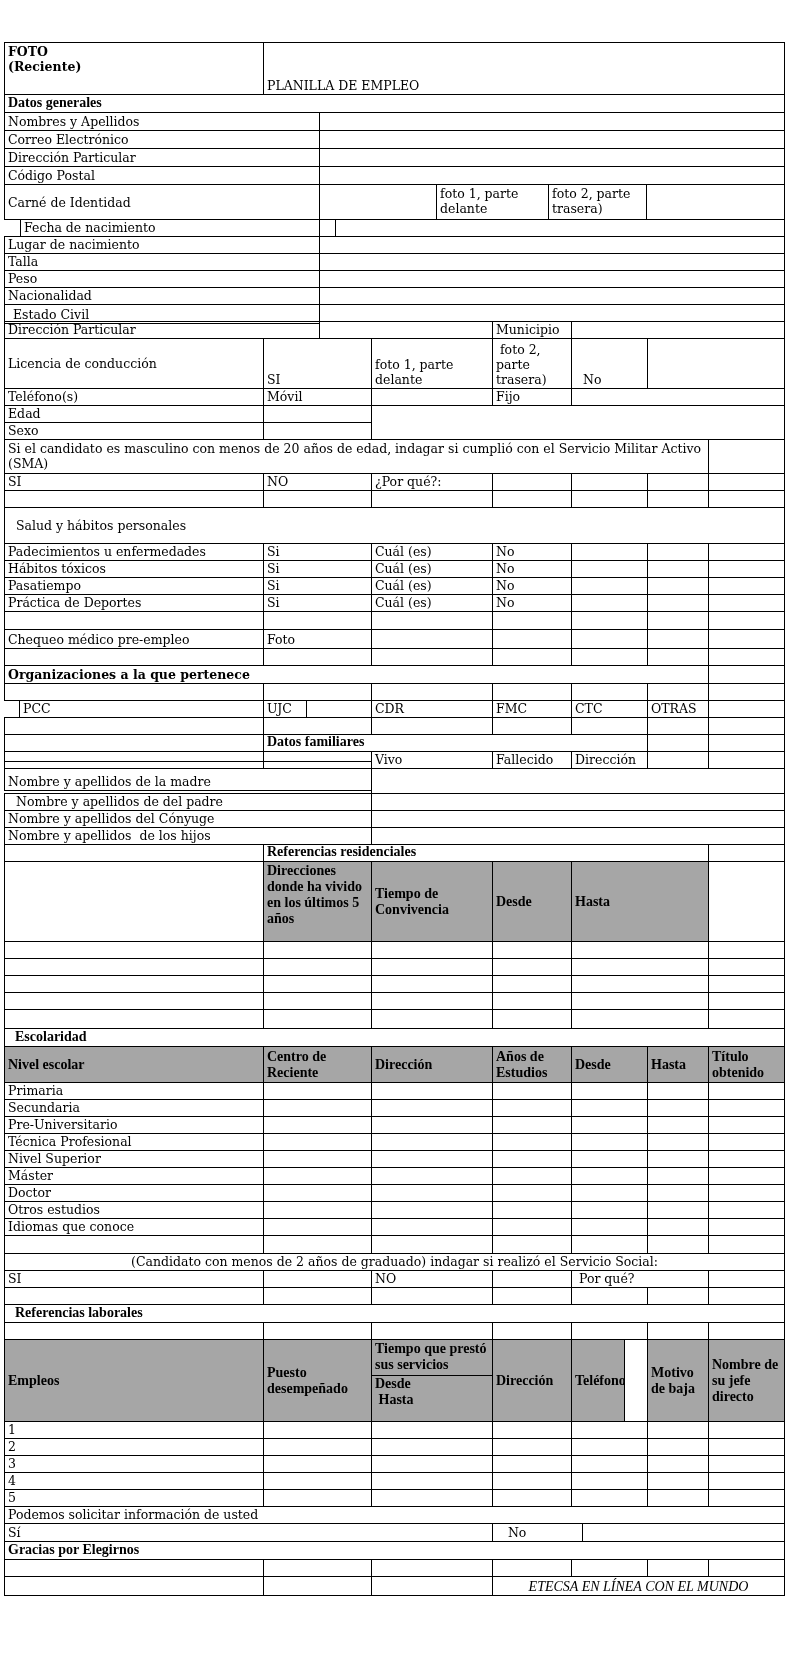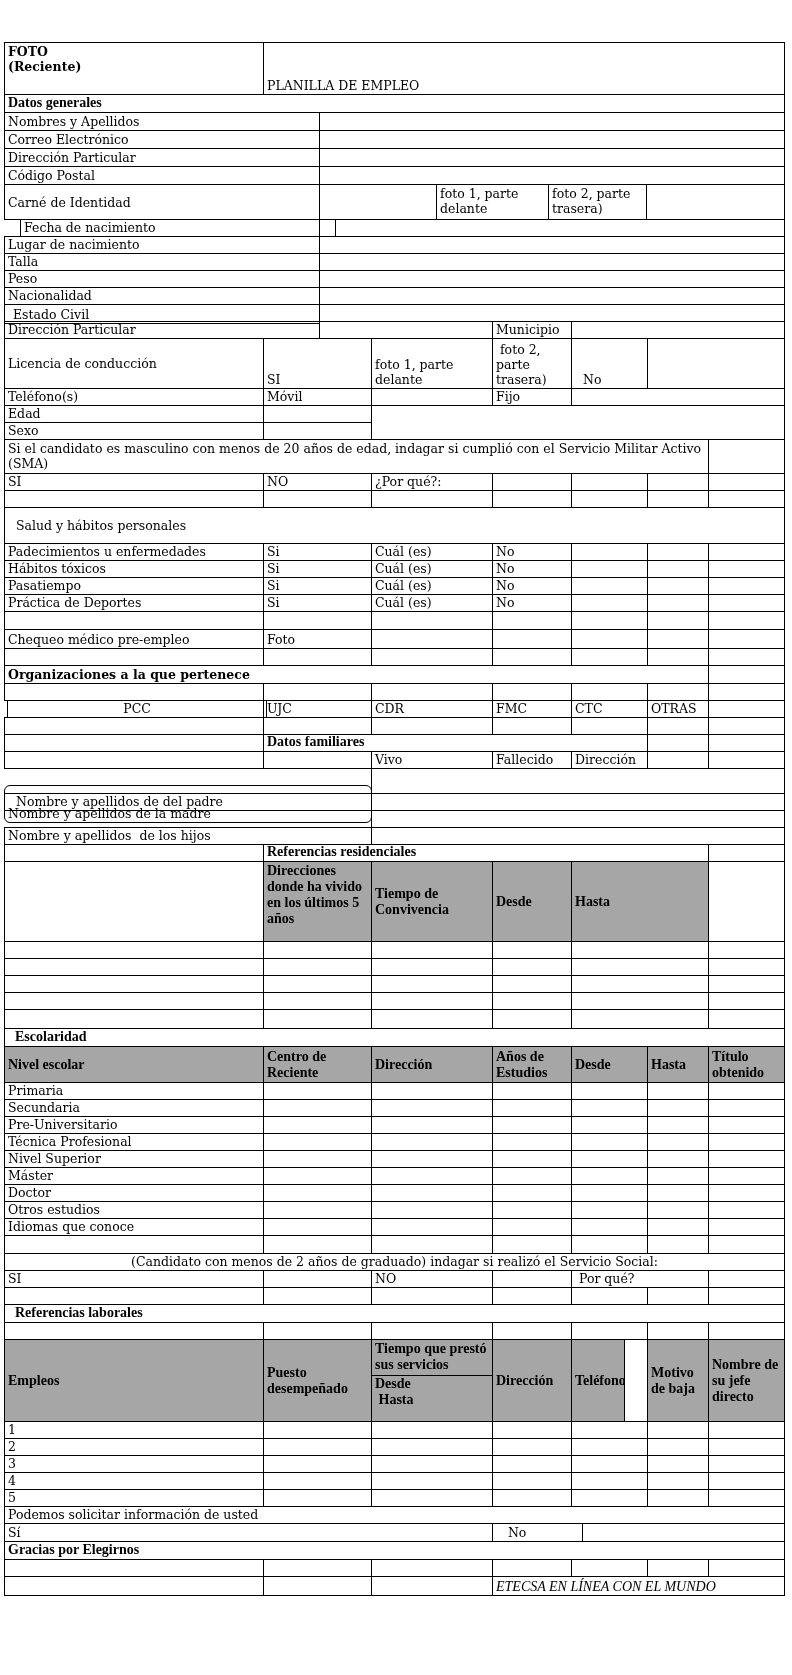--- a/index.html
+++ b/index.html
@@ -249,21 +249,21 @@
       <span class="t">Organizaciones a la que pertenece</span>
     </div>
     <div class="cell" style="left: 709px; top: 666px; width: 77px; height: 19px;"></div>
     <div class="cell" style="left: 5px; top: 684px; width: 260px; height: 18px;"></div>
     <div class="cell" style="left: 264px; top: 684px; width: 109px; height: 18px;"></div>
     <div class="cell" style="left: 372px; top: 684px; width: 122px; height: 18px;"></div>
     <div class="cell" style="left: 493px; top: 684px; width: 80px; height: 18px;"></div>
     <div class="cell" style="left: 572px; top: 684px; width: 77px; height: 18px;"></div>
     <div class="cell" style="left: 648px; top: 684px; width: 62px; height: 18px;"></div>
     <div class="cell" style="left: 709px; top: 684px; width: 77px; height: 18px;"></div>
-    <div class="cell" style="left: 8px; top: 701px; width: 260px; height: 18px; align-items: center;">
+    <div class="cell" style="left: 20px; top: 701px; width: 288px; height: 18px;">
       <span class="t">PCC</span>
     </div>
     <div class="cell" style="left: 264px; top: 701px; width: 109px; height: 18px;">
       <span class="t">UJC</span>
     </div>
     <div class="cell" style="left: 372px; top: 701px; width: 122px; height: 18px;">
       <span class="t">CDR</span>
     </div>
     <div class="cell" style="left: 493px; top: 701px; width: 80px; height: 18px;">
       <span class="t">FMC</span>
@@ -294,28 +294,31 @@
       <span class="t">Vivo</span>
     </div>
     <div class="cell" style="left: 493px; top: 752px; width: 80px; height: 18px;">
       <span class="t">Fallecido</span>
     </div>
     <div class="cell" style="left: 572px; top: 752px; width: 77px; height: 18px;">
       <span class="t">Dirección</span>
     </div>
     <div class="cell" style="left: 648px; top: 752px; width: 62px; height: 18px;"></div>
     <div class="cell" style="left: 709px; top: 752px; width: 77px; height: 18px;"></div>
-    <div class="cell" style="left: 5px; top: 786px; width: 368px; height: 38px; border-radius: 6px;">
+    <div class="cell" style="left: 5px; top: 762px; width: 368px; height: 30px;">
       <span class="t">Nombre y apellidos de la madre</span>
     </div>
     <div class="cell" style="left: 372px; top: 769px; width: 414px; height: 26px;"></div>
     <div class="cell" style="left: 5px; top: 794px; width: 368px; height: 18px;">
       <span class="t">  Nombre y apellidos de del padre</span>
     </div>
     <div class="cell" style="left: 372px; top: 794px; width: 414px; height: 18px;"></div>
+    <div class="cell" style="left: 5px; top: 811px; width: 368px; height: 18px;">
+      <span class="t">Nombre y apellidos del Cónyuge</span>
+    </div>
     <div class="cell" style="left: 372px; top: 811px; width: 414px; height: 18px;"></div>
     <div class="cell" style="left: 5px; top: 828px; width: 368px; height: 18px;">
       <span class="t">Nombre y apellidos  de los hijos</span>
     </div>
     <div class="cell" style="left: 372px; top: 828px; width: 414px; height: 18px;"></div>
     <div class="cell" style="left: 5px; top: 845px; width: 260px; height: 18px;"></div>
     <div class="cell head" style="left: 264px; top: 845px; width: 446px; height: 18px;">
       <span class="t">Referencias residenciales</span>
     </div>
     <div class="cell" style="left: 709px; top: 845px; width: 77px; height: 18px;"></div>
@@ -590,16 +593,16 @@
     <div class="cell" style="left: 5px; top: 1560px; width: 260px; height: 18px;"></div>
     <div class="cell" style="left: 264px; top: 1560px; width: 109px; height: 18px;"></div>
     <div class="cell" style="left: 372px; top: 1560px; width: 122px; height: 18px;"></div>
     <div class="cell" style="left: 493px; top: 1560px; width: 80px; height: 18px;"></div>
     <div class="cell" style="left: 572px; top: 1560px; width: 77px; height: 18px;"></div>
     <div class="cell" style="left: 648px; top: 1560px; width: 62px; height: 18px;"></div>
     <div class="cell" style="left: 709px; top: 1560px; width: 77px; height: 18px;"></div>
     <div class="cell" style="left: 5px; top: 1577px; width: 260px; height: 20px;"></div>
     <div class="cell" style="left: 264px; top: 1577px; width: 109px; height: 20px;"></div>
     <div class="cell" style="left: 372px; top: 1577px; width: 122px; height: 20px;"></div>
-    <div class="cell italic" style="left: 493px; top: 1577px; width: 293px; height: 20px;">
+    <div class="cell italic" style="left: 493px; top: 1577px; width: 293px; height: 20px; text-align: center;">
       <span class="t">ETECSA EN LÍNEA CON EL MUNDO</span>
     </div>
   </div>
 
 </body></html>

